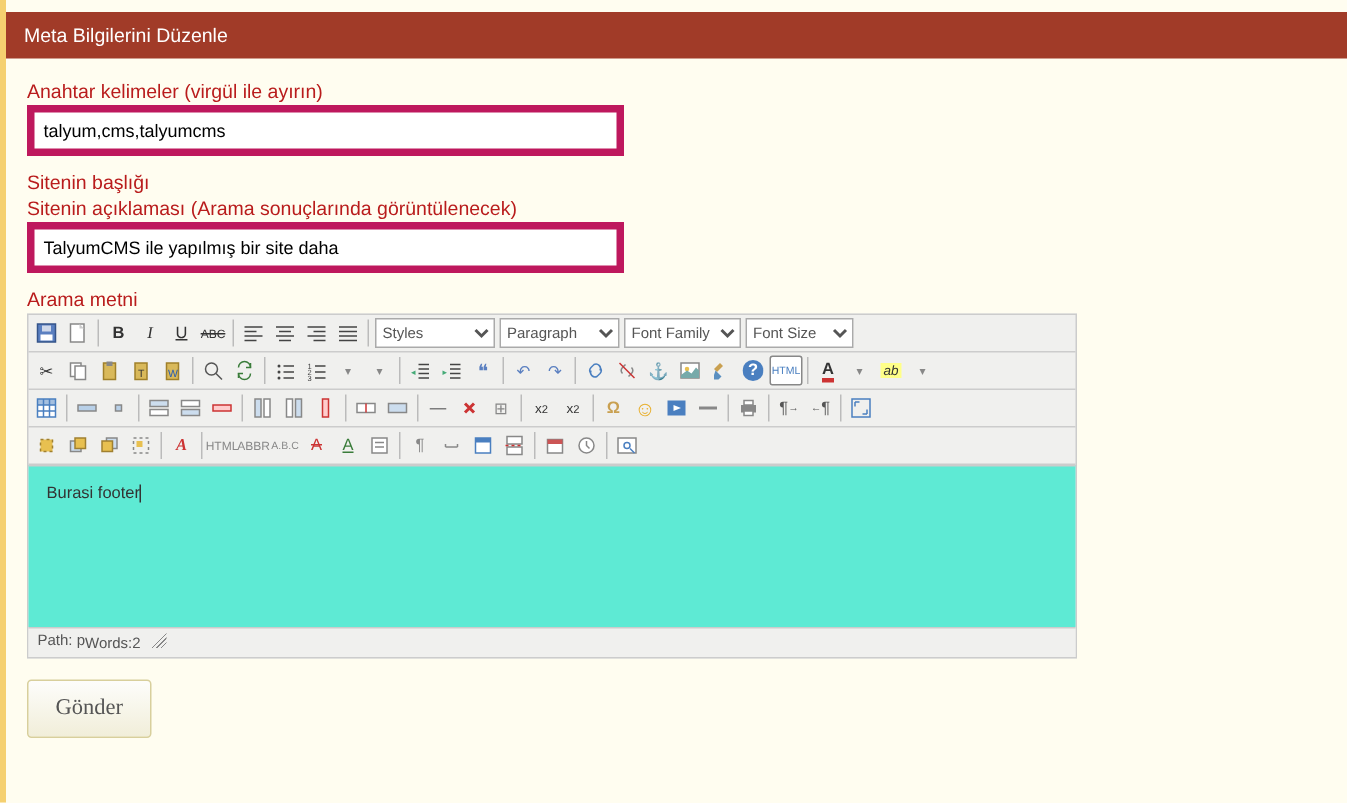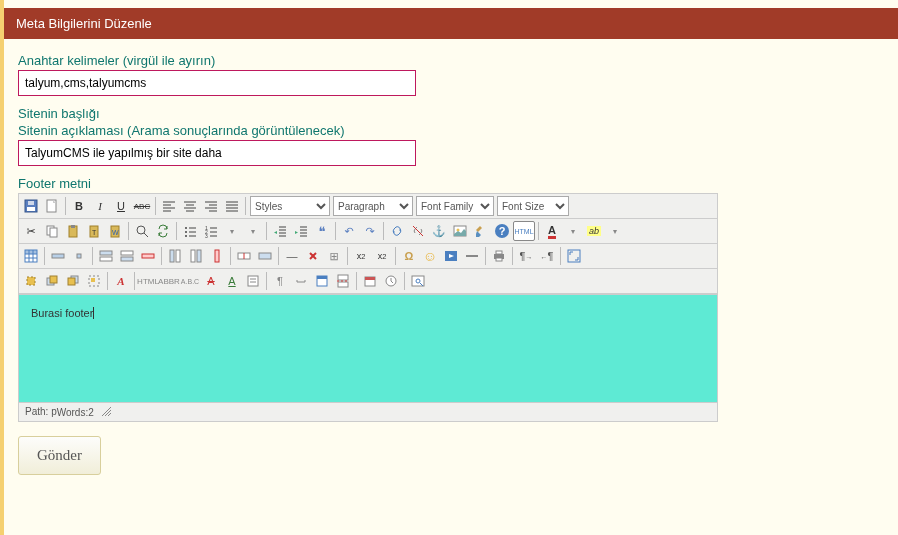--- a/index.html
+++ b/index.html
@@ -18,30 +18,30 @@
     background: #a13b28;
     color: #fff;
     padding: 8px 12px;
     font-size: 13px;
     margin: 8px 0 14px 0;
   }
   .content {
     padding: 0 14px;
   }
   .field-label {
-    color: #0f766e;
+    color: #b91c1c;
     font-size: 13px;
     margin-bottom: 2px;
   }
   .text-input {
     width: 398px;
     padding: 5px 6px;
     font-size: 12px;
     font-family: inherit;
-    border: 1px solid #be185d;
+    border: 5px solid #be185d;
     background: #fff;
     margin-bottom: 10px;
   }
   .editor-wrap {
     border: 1px solid #ccc;
     background: #f0f0ee;
     width: 700px;
   }
   .toolbar {
     display: flex;
@@ -140,21 +140,21 @@
 <div class="content">
 
   <div class="field-label">Anahtar kelimeler (virgül ile ayırın)</div>
   <input class="text-input" type="text" value="talyum,cms,talyumcms" style="">
 
   <div class="field-label">Sitenin başlığı</div>
 
   <div class="field-label">Sitenin açıklaması (Arama sonuçlarında görüntülenecek)</div>
   <input class="text-input" type="text" value="TalyumCMS ile yapılmış bir site daha" style="">
 
-  <div class="field-label">Footer metni</div>
+  <div class="field-label">Arama metni</div>
 
   <div class="editor-wrap">
 
     <div class="toolbar">
       <span class="tbtn">
         <svg width="14" height="14">
             <rect x="1" y="1" width="12" height="12" fill="#5a7fc0" stroke="#35548a"></rect>
             <rect x="3" y="8" width="8" height="4" fill="#fff"></rect>
             <rect x="4" y="2" width="6" height="4" fill="#cfd8ea"></rect>
           </svg>

